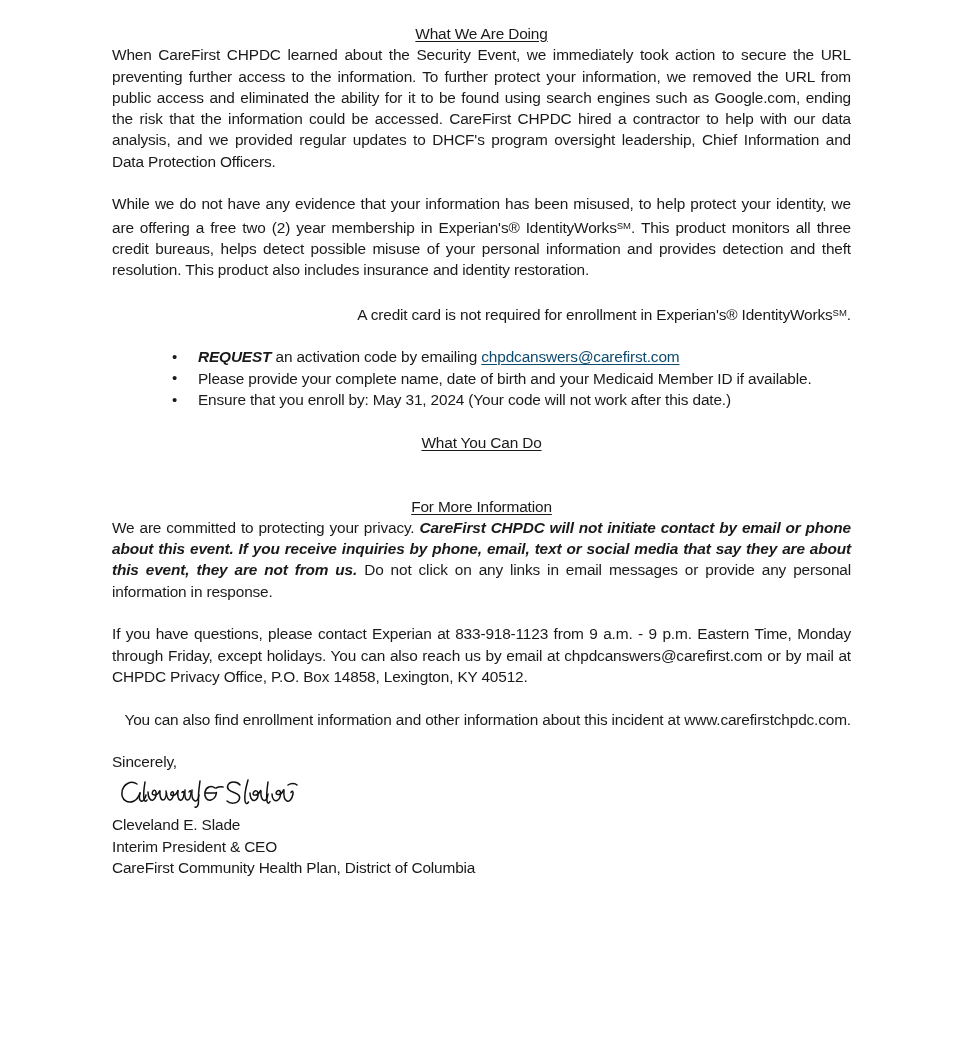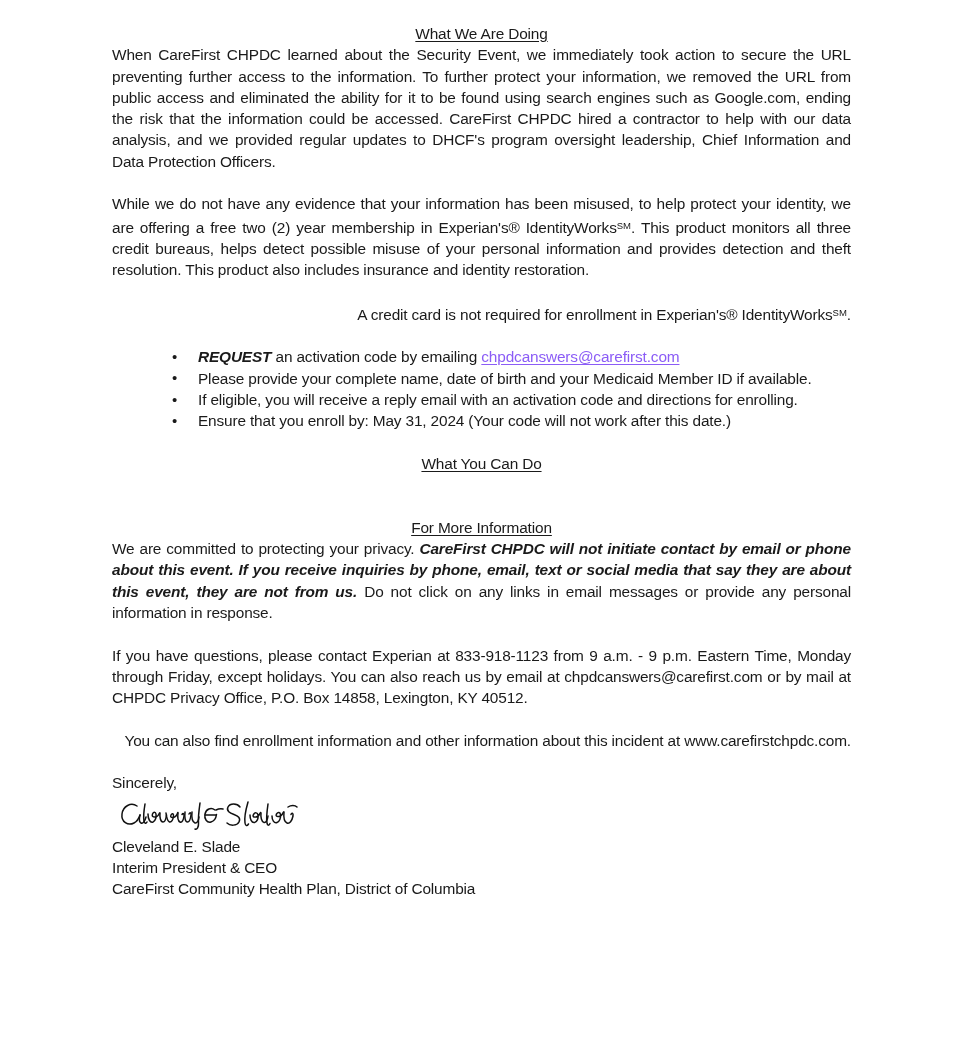--- a/index.html
+++ b/index.html
@@ -55,21 +55,21 @@
   b, .bold {
     font-weight: bold;
     font-style: italic;
   }
   sup {
     font-size: 0.62em;
     vertical-align: 0.42em;
     letter-spacing: 0;
   }
   a.maillink {
-    color: #8b5cf6;
+    color: #0c4a6e;
     text-decoration: underline;
     text-underline-offset: 2px;
   }
   ul.bullets {
     list-style: none;
     margin: 0;
     padding: 0;
   }
   ul.bullets li {
     position: relative;
@@ -127,23 +127,20 @@
 
 
     <ul class="bullets">
       <li>
         <span class="bullet-wrap"><b>REQUEST</b><span> an activation code by emailing </span><a class="maillink" href="#">chpdcanswers@carefirst.com</a></span>
       </li>
       <li>
         <span class="bullet-wrap">Please provide your complete name, date of birth and your Medicaid Member ID if available.</span>
       </li>
       <li>
-        <span class="bullet-wrap">If eligible, you will receive a reply email with an activation code and directions for enrolling.</span>
-      </li>
-      <li>
         <span class="bullet-wrap">Ensure that you enroll by: May 31, 2024 (Your code will not work after this date.)</span>
       </li>
     </ul>
 
     <div class="gap"></div>
 
     <div class="heading"><span class="u">What You Can Do </span></div>
 
     <div class="gap"></div>
     <div class="gap"></div>

